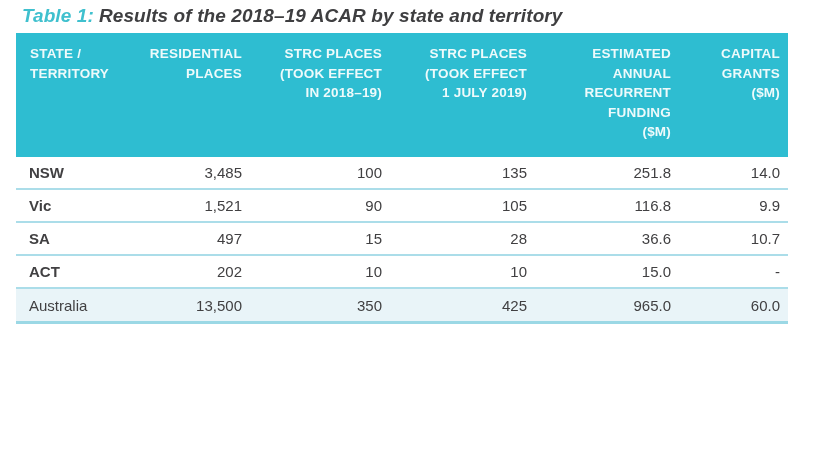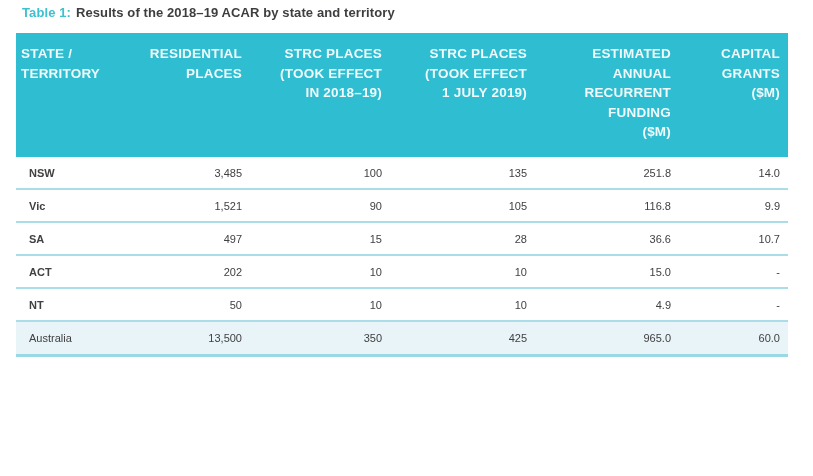--- a/index.html
+++ b/index.html
@@ -12,25 +12,26 @@
     position: relative;
     width: 813px;
     height: 476px;
     background: #ffffff;
     overflow: hidden;
   }
   .table-title {
     position: absolute;
     left: 22px;
     top: 5px;
-    font-size: 13px;
+    font-size: 19px;
     font-weight: bold;
     color: #3e3e40;
     letter-spacing: 0.1px;
     white-space: nowrap;
+    font-style: italic;
   }
   .title-accent {
     color: #3fc0ce;
     margin-right: 5px;
   }
   table.acar {
     position: absolute;
     left: 16px;
     top: 33px;
     width: 772px;
@@ -46,24 +47,24 @@
     line-height: 19.5px;
     vertical-align: top;
     text-align: right;
     padding: 11px 8px 10px 8px;
     white-space: pre-line;
     height: 124px;
     box-sizing: border-box;
   }
   table.acar thead th.align-left {
     text-align: left;
-    padding-left: 5px;
+    padding-left: 14px;
   }
   table.acar tbody td {
-    font-size: 11px;
+    font-size: 15px;
     color: #414042;
     text-align: right;
     padding: 0 8px 0 8px;
     height: 31px;
     border-bottom: 2px solid #abdde9;
     box-sizing: content-box;
     white-space: nowrap;
   }
   table.acar tbody td.align-left {
     text-align: left;
@@ -143,28 +144,20 @@
           <td>10.7</td>
         </tr>
         <tr>
           <td class="align-left">ACT</td>
           <td>202</td>
           <td>10</td>
           <td>10</td>
           <td>15.0</td>
           <td>-</td>
         </tr>
-        <tr>
-          <td class="align-left">NT</td>
-          <td>50</td>
-          <td>10</td>
-          <td>10</td>
-          <td>4.9</td>
-          <td>-</td>
-        </tr>
         <tr class="total-row">
           <td class="align-left">Australia</td>
           <td>13,500</td>
           <td>350</td>
           <td>425</td>
           <td>965.0</td>
           <td>60.0</td>
         </tr>
       </tbody>
   </table>

